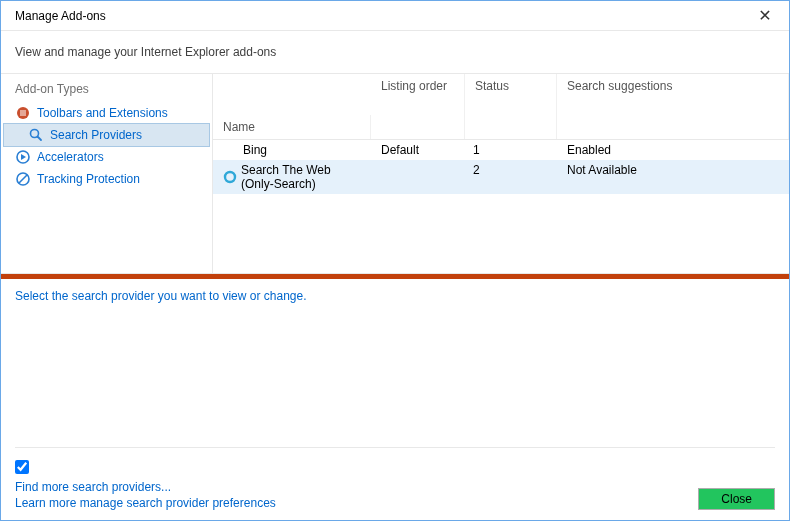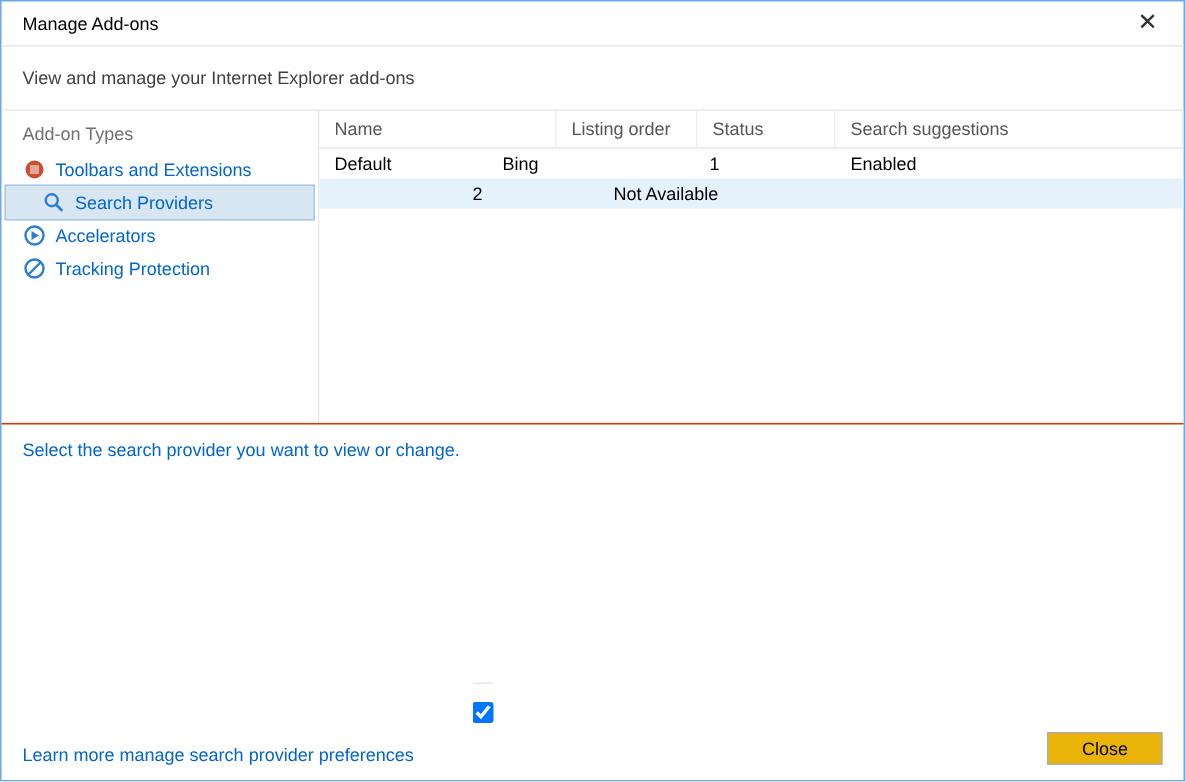--- a/index.html
+++ b/index.html
@@ -96,21 +96,21 @@
     .columns {
       display: flex;
       border-bottom: 1px solid #e8e8e8;
       color: #555;
       font-size: 12px;
     }
     .col {
       padding: 5px 10px;
       border-right: 1px solid #f0f0f0;
     }
-    .col.name { flex: 0 0 158px; }
+    .col.name { flex: 0 0 158px; margin-top: 41px; }
     .col.status { flex: 0 0 92px; }
     .col.order { flex: 0 0 94px; }
     .col.sugg { flex: 1; }
     .rows { flex: 1; }
     .row {
       display: flex;
       font-size: 12px;
       color: #000;
     }
     .row.selected {
@@ -118,24 +118,24 @@
     }
     .cell {
       padding: 3px 10px;
     }
     .cell.name { flex: 0 0 158px; display:flex; align-items:center; gap:4px; }
     .cell.status { flex: 0 0 92px; }
     .cell.order { flex: 0 0 94px; }
     .cell.sugg { flex: 1; }
     .cell.name .icon-slot { width:16px; display:inline-block; text-align:center; }
     .bottom {
-      border-top: 1px solid #c2410c;
+      border-top: 5px solid #c2410c;
       padding: 10px 14px 0 14px;
       display: flex;
-      flex-direction: row;
+      flex-direction: column;
       gap: 8px;
       height: 200px;
     }
     .instruction {
       color: #0066cc;
       font-size: 12px;
       padding-bottom: 60px;
     }
     .chk-row {
       display: flex;
@@ -154,21 +154,21 @@
       justify-content: space-between;
       padding: 6px 14px 10px 14px;
     }
     .footer-links { display:flex; flex-direction:column; gap:2px; }
     .footer-links a {
       color: #0066cc;
       text-decoration: none;
       font-size: 12px;
     }
     .footer button {
-      background: #eab308;
+      background: #22c55e;
       border: 1px solid #adadad;
       padding: 3px 22px;
       font-size: 12px;
       font-family: inherit;
       cursor: default;
     }
     svg { display:block; }
   </style>
 </head>
 <body>
@@ -234,47 +234,56 @@
     <div class="listview">
       <div class="columns">
         <div class="col name">Name</div>
         <div class="col order">Listing order</div>
         <div class="col status">Status</div>
         <div class="col sugg">Search suggestions</div>
       </div>
       <div class="rows">
 
         <div class="row">
-          <div class="cell status">Default</div>
           <div class="cell name">
             <span class="icon-slot"></span>
             <span>Bing</span>
           </div>
+          <div class="cell status">Default</div>
           <div class="cell order">1</div>
           <div class="cell sugg">Enabled</div>
         </div>
 
         <div class="row selected">
+          <div class="cell name">
+            <span class="icon-slot">
+              <svg width="14" height="14" viewBox="0 0 14 14">
+                  <circle cx="7" cy="7" r="5" fill="none" stroke="#2fa8d8" stroke-width="2.4"></circle>
+                </svg>
+            </span>
+            <span>Search The Web (Only-Search)</span>
+          </div>
           <div class="cell status"></div>
           <div class="cell order">2</div>
           <div class="cell sugg">Not Available</div>
         </div>
 
       </div>
     </div>
 
   </div>
 
   <div class="bottom">
     <div class="instruction">Select the search provider you want to view or change.</div>
     <label class="chk-row">
       <input type="checkbox" checked="" style="">
     </label>
   </div>
 
   <div class="footer">
     <div class="footer-links">
+      <a href="#">Find more search providers...</a>
       <a href="#">Learn more manage search provider preferences</a>
     </div>
     <button>Close</button>
   </div>
 
 </div>
 
 </body></html>

